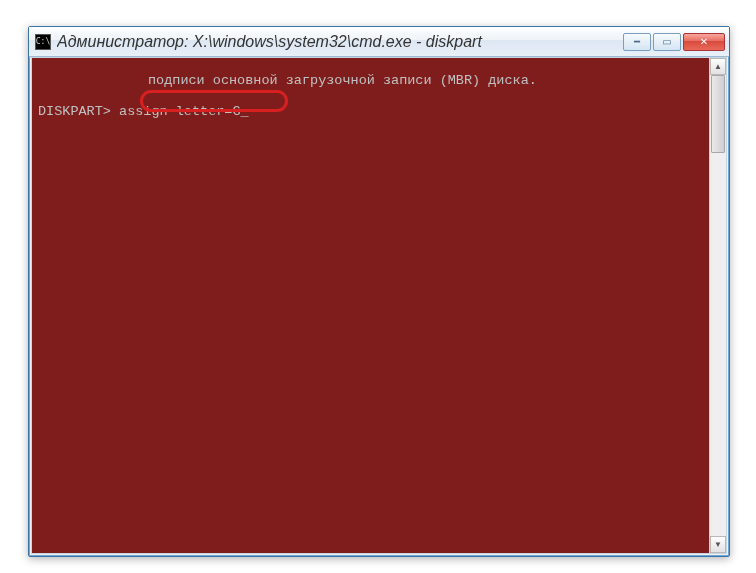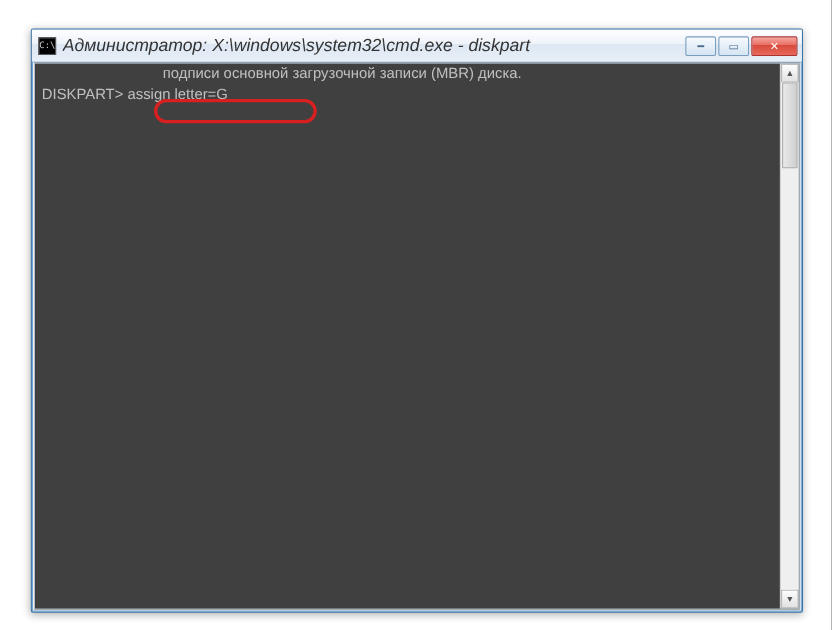--- a/index.html
+++ b/index.html
@@ -83,36 +83,36 @@
       flex: 1;
       display: flex;
       background: #000;
       border: 1px solid #c8d4e0;
       margin: 2px;
       margin-top: 0;
       position: relative;
     }
     .console {
       flex: 1;
-      background: #404040;
+      background: #7f1d1d;
       color: #c0c0c0;
-      font-family: Liberation Sans, sans-serif;
+      font-family: Liberation Mono, monospace;
       font-size: 13.5px;
       line-height: 17px;
-      padding: 0 6px;
+      padding: 14px 6px;
       white-space: pre;
       overflow: hidden;
     }
     .console .line1 {
       display: block;
       margin-left: 110px;
     }
     .console .promptline {
       display: block;
-      margin-top: 2px;
+      margin-top: 14px;
     }
     .highlight-ring {
       position: absolute;
       left: 108px;
       top: 32px;
       width: 148px;
       height: 22px;
       border: 3px solid #d92020;
       border-radius: 11px;
       pointer-events: none;

